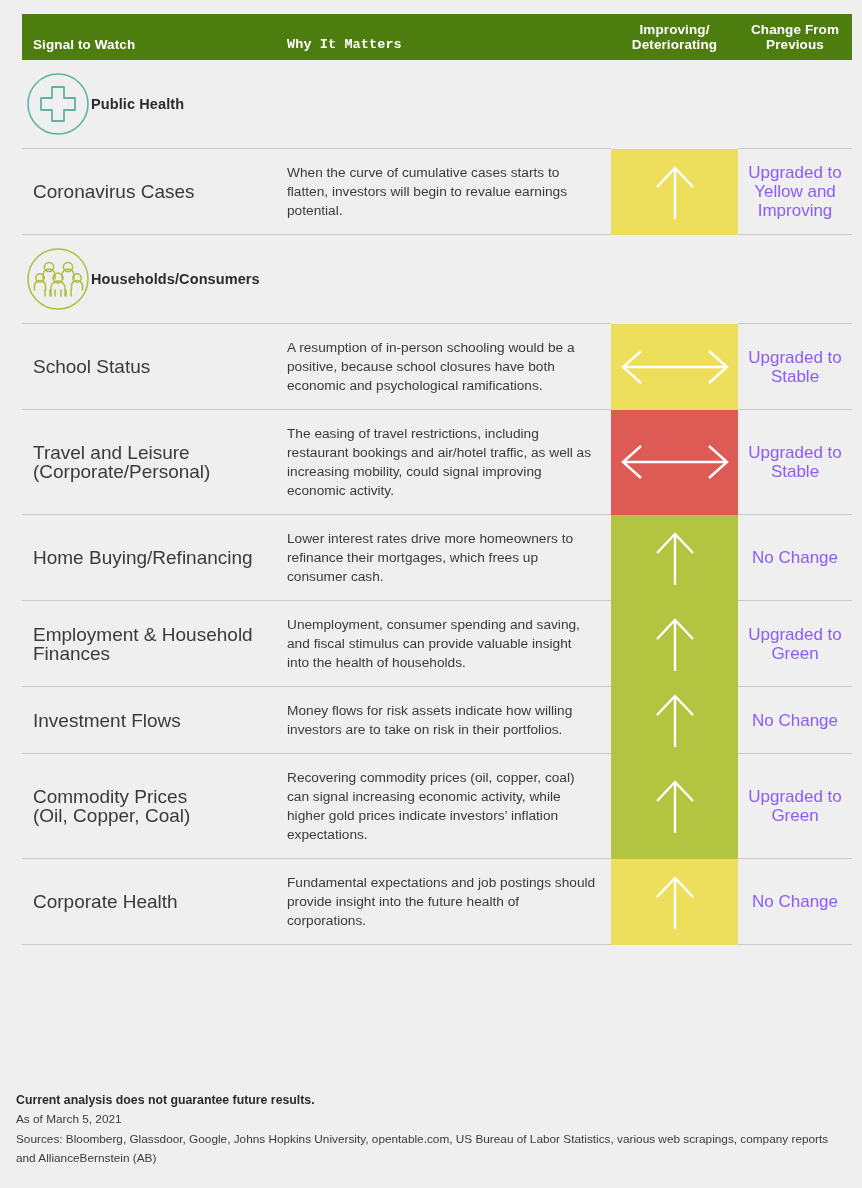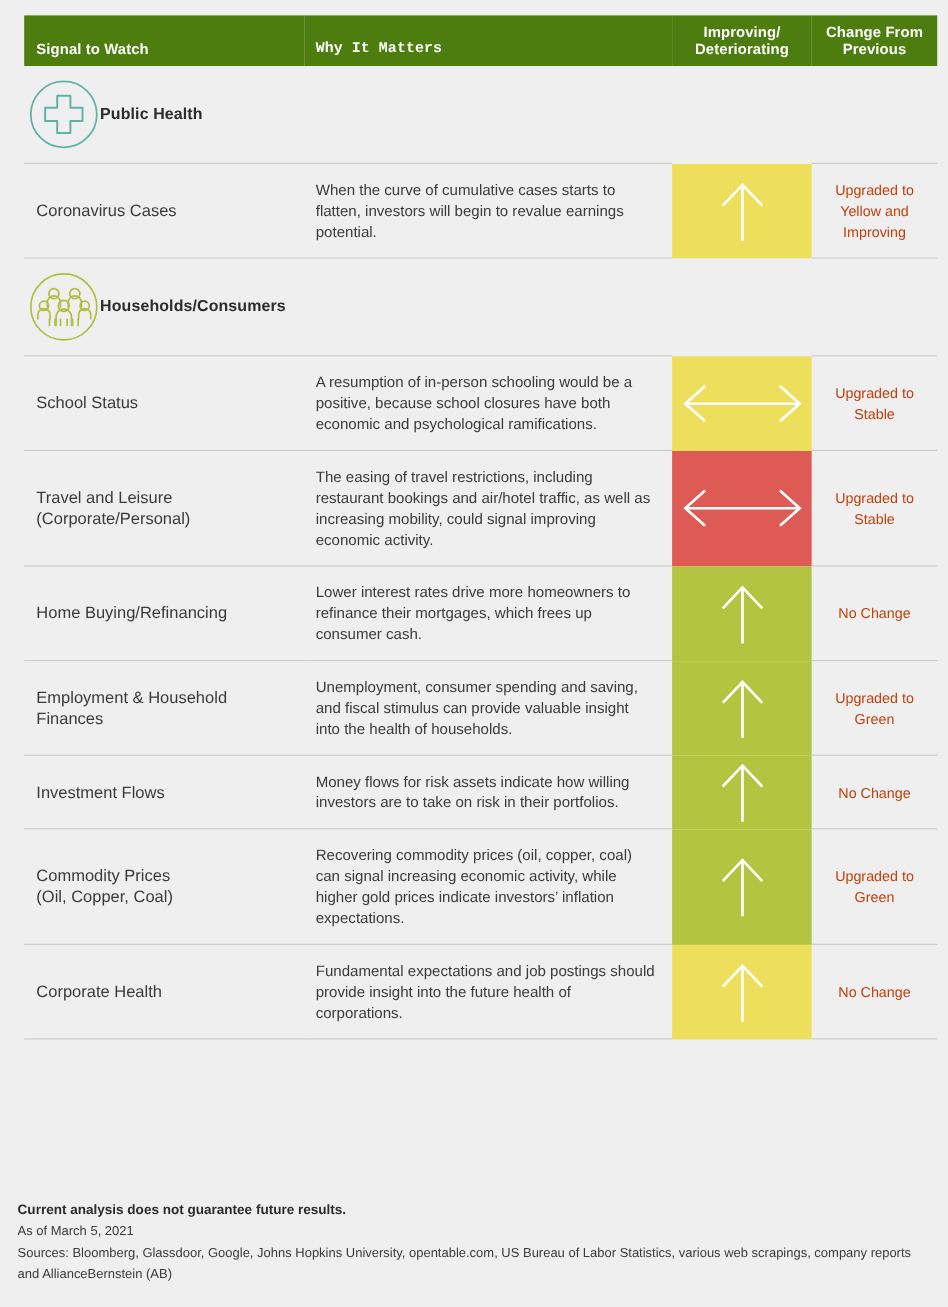--- a/index.html
+++ b/index.html
@@ -78,43 +78,43 @@
 
   
   tr.data td {
     background: #EFEFEF;
     border-top: 1px solid #C9C9C9;
     border-bottom: 1px solid #C9C9C9;
     vertical-align: middle;
   }
   td.signal {
     padding: 14px 12px 14px 11px;
-    font-size: 15px;
+    font-size: 19px;
     line-height: 19px;
     color: #3a3a3a;
   }
   td.why {
     padding: 14px 14px 14px 10px;
     font-size: 13.7px;
     line-height: 19px;
     color: #3a3a3a;
   }
   td.trend {
     padding: 0;
     border-top: none !important;
     border-bottom: none !important;
     text-align: center;
     vertical-align: middle;
   }
   td.change {
     padding: 10px 6px;
     text-align: center;
-    font-size: 13px;
+    font-size: 17px;
     line-height: 19px;
-    color: #c2410c;
+    color: #8b5cf6;
   }
   .trend-cell {
     height: 100%;
     width: 127px;
     display: flex;
     align-items: center;
     justify-content: center;
   }
   .trend-svg { display: block; }
 

